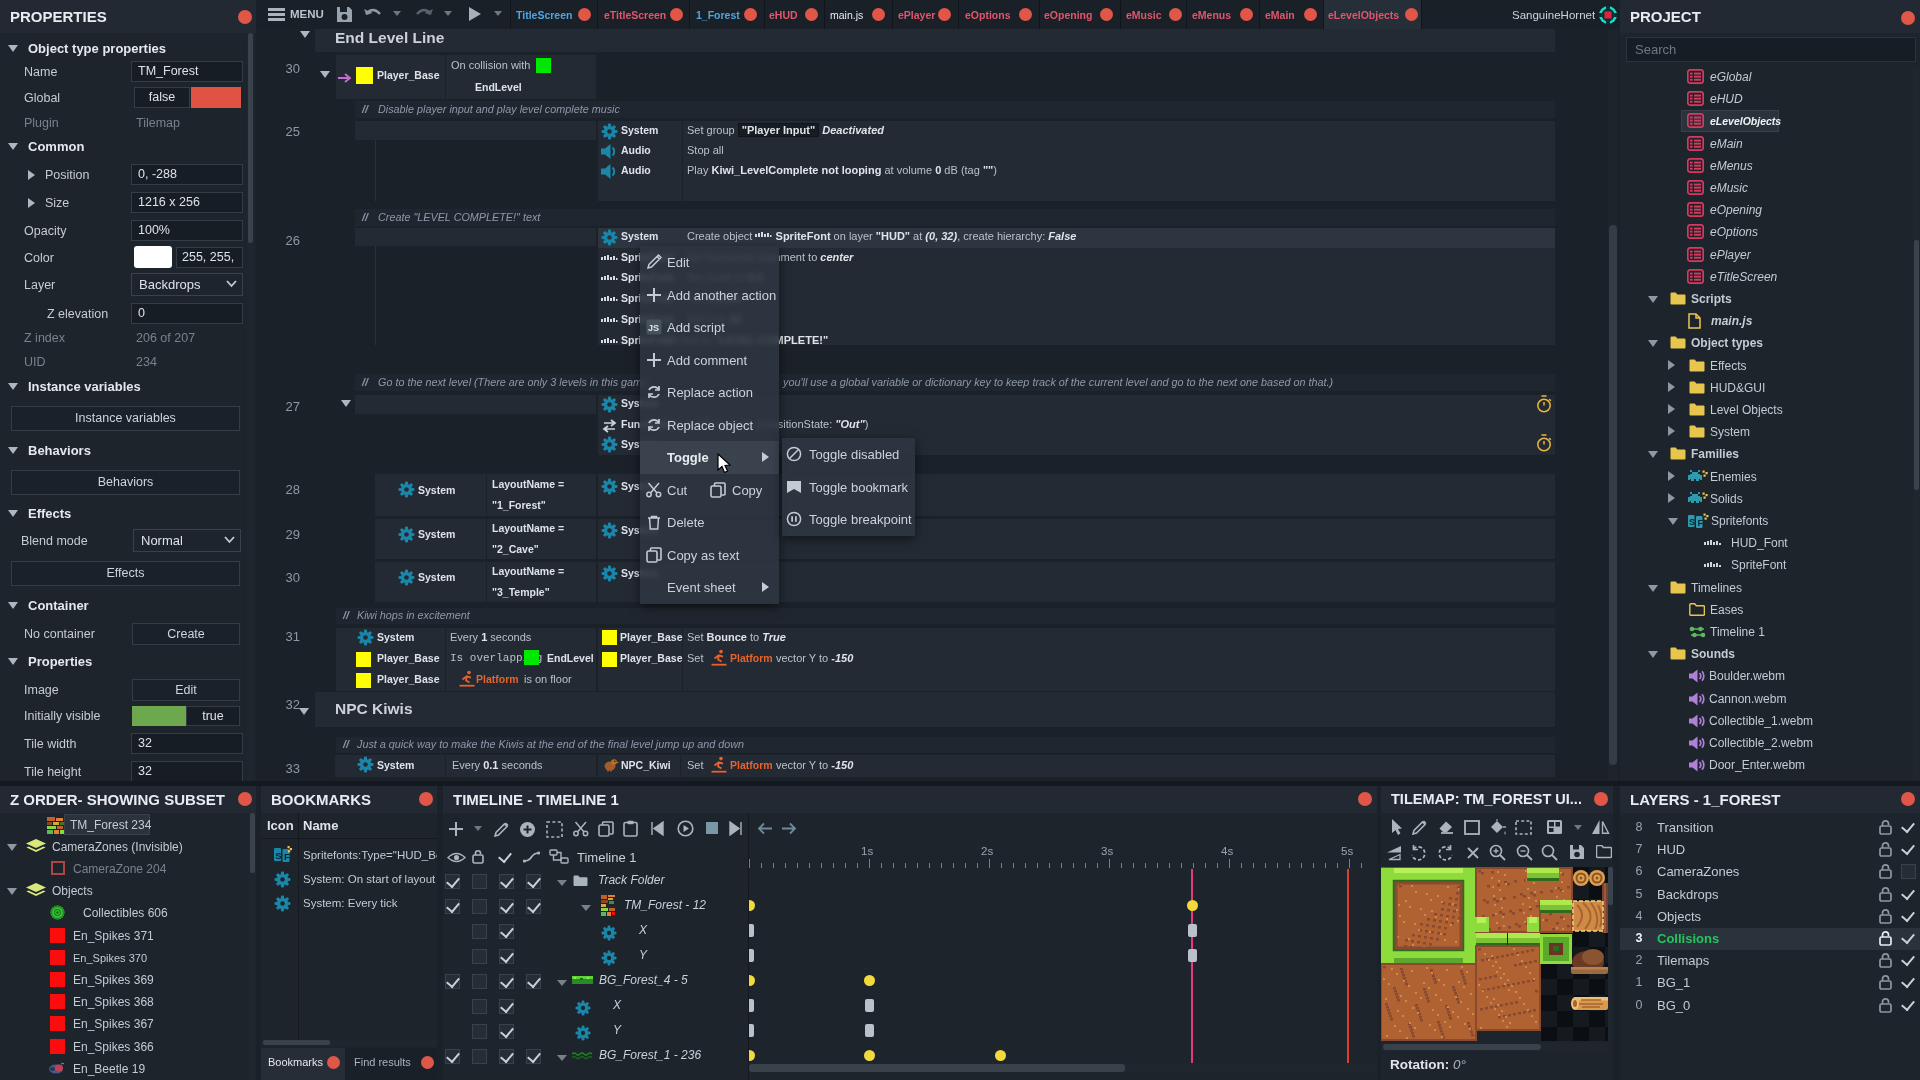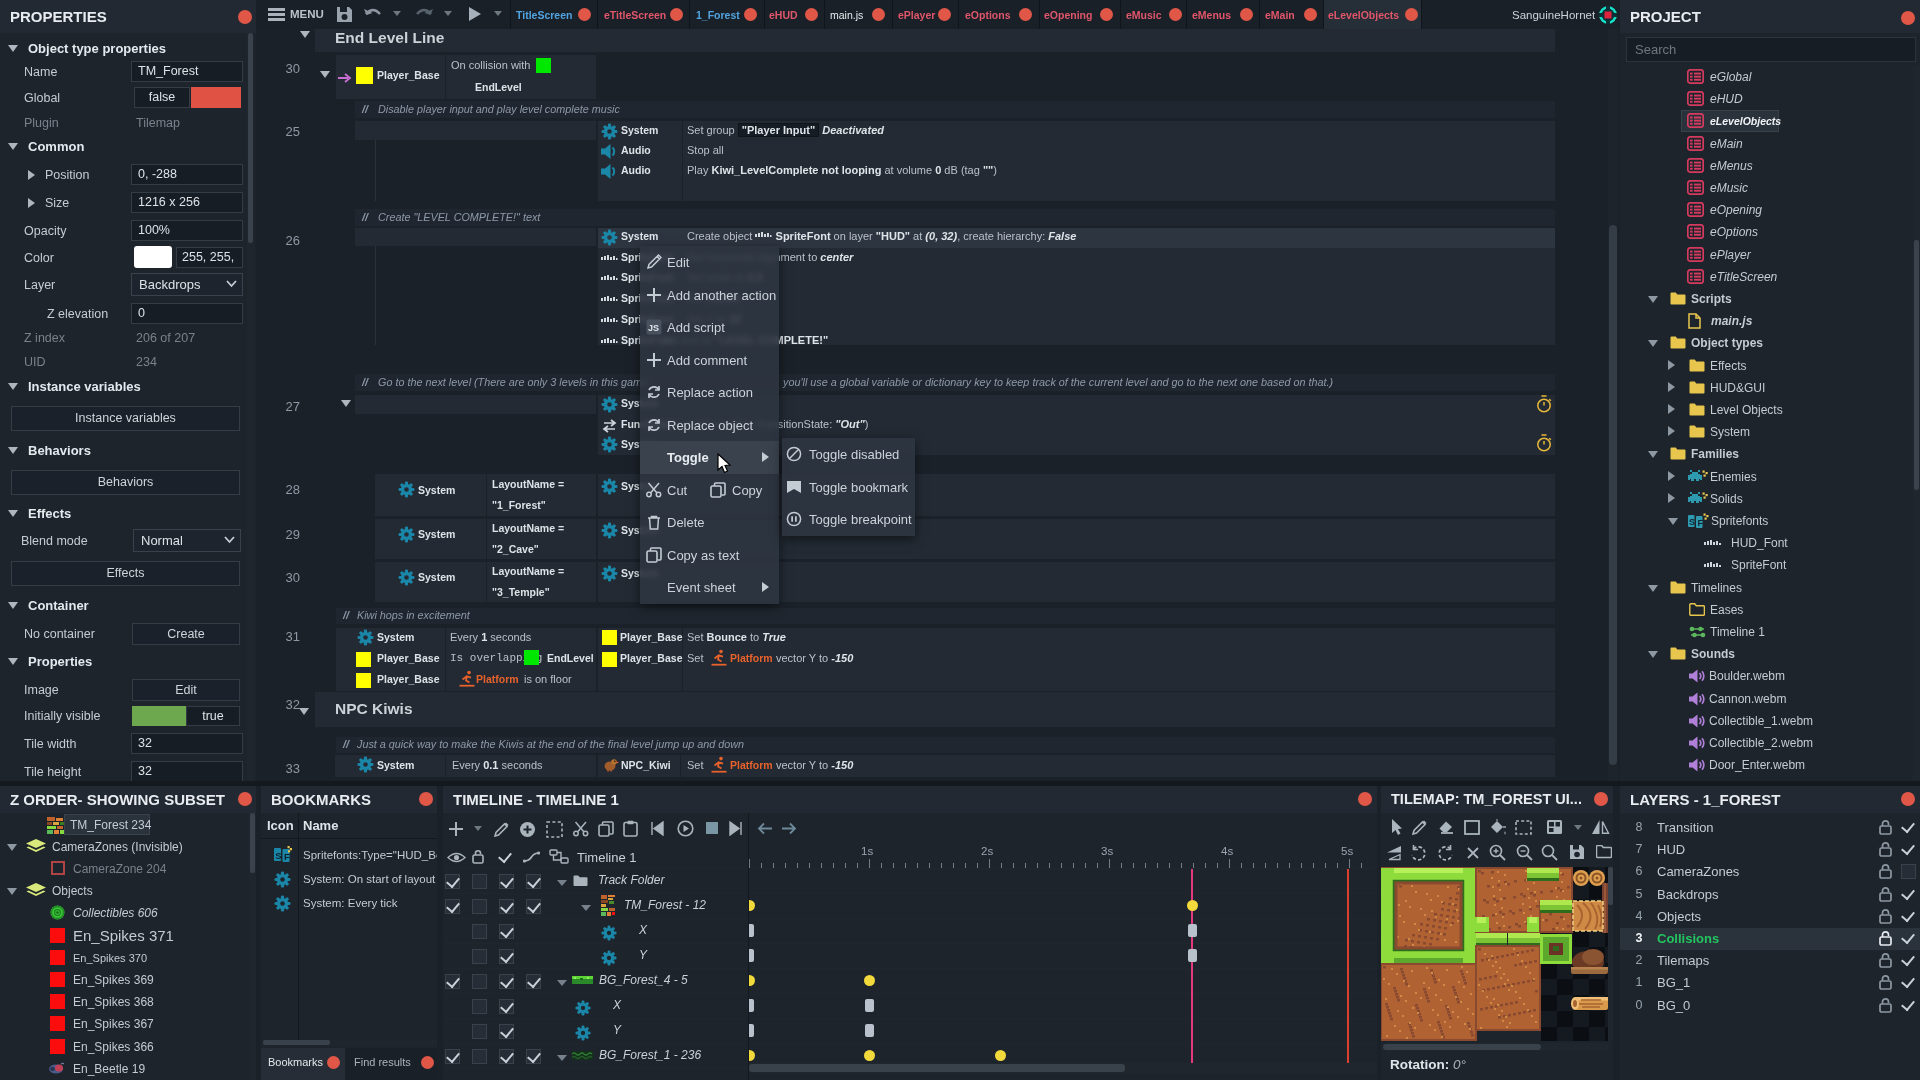--- a/index.html
+++ b/index.html
@@ -1059,23 +1059,23 @@
           </svg>
           <div class="abs" style="left:52px;top:0;">Objects</div>
         </div>
         <div class="abs" style="left:0;top:89.3px;width:256px;height:22px;font-size:12px;line-height:22px;color:#c3cbd3;">
           <svg class="abs" style="left:50px;top:3px" width="15" height="15" viewBox="0 0 15 15">
             <circle cx="7.5" cy="7.5" r="7" fill="#3ec63e"></circle>
             <circle cx="7.5" cy="7.5" r="6" fill="none" stroke="#1d8a1d" stroke-width="1.4"></circle>
             <circle cx="7.5" cy="7.5" r="3" fill="none" stroke="#1d8a1d" stroke-width="1.4"></circle>
             <circle cx="7.5" cy="7.5" r="1.2" fill="#146014"></circle>
           </svg>
-          <div class="abs" style="left:73px;top:0;font-style:italic;">Collectibles 606</div>
-        </div>
-        <div class="abs" style="left:0;top:111.5px;width:256px;height:22px;font-size:15px;line-height:22px;color:#c3cbd3;">
+          <div class="abs" style="left:83px;top:0;">Collectibles 606</div>
+        </div>
+        <div class="abs" style="left:0;top:111.5px;width:256px;height:22px;font-size:12px;line-height:22px;color:#c3cbd3;">
           <svg class="abs" style="left:50px;top:3px" width="15" height="15" viewBox="0 0 15 15">
             <rect width="15" height="15" fill="#fb0d0d"></rect>
           </svg>
           <div class="abs" style="left:73px;top:0;">En_Spikes 371</div>
         </div>
         <div class="abs" style="left:0;top:133.7px;width:256px;height:22px;font-size:11px;line-height:22px;color:#c3cbd3;">
           <svg class="abs" style="left:50px;top:3px" width="15" height="15" viewBox="0 0 15 15">
             <rect width="15" height="15" fill="#fb0d0d"></rect>
           </svg>
           <div class="abs" style="left:73px;top:0;">En_Spikes 370</div>

